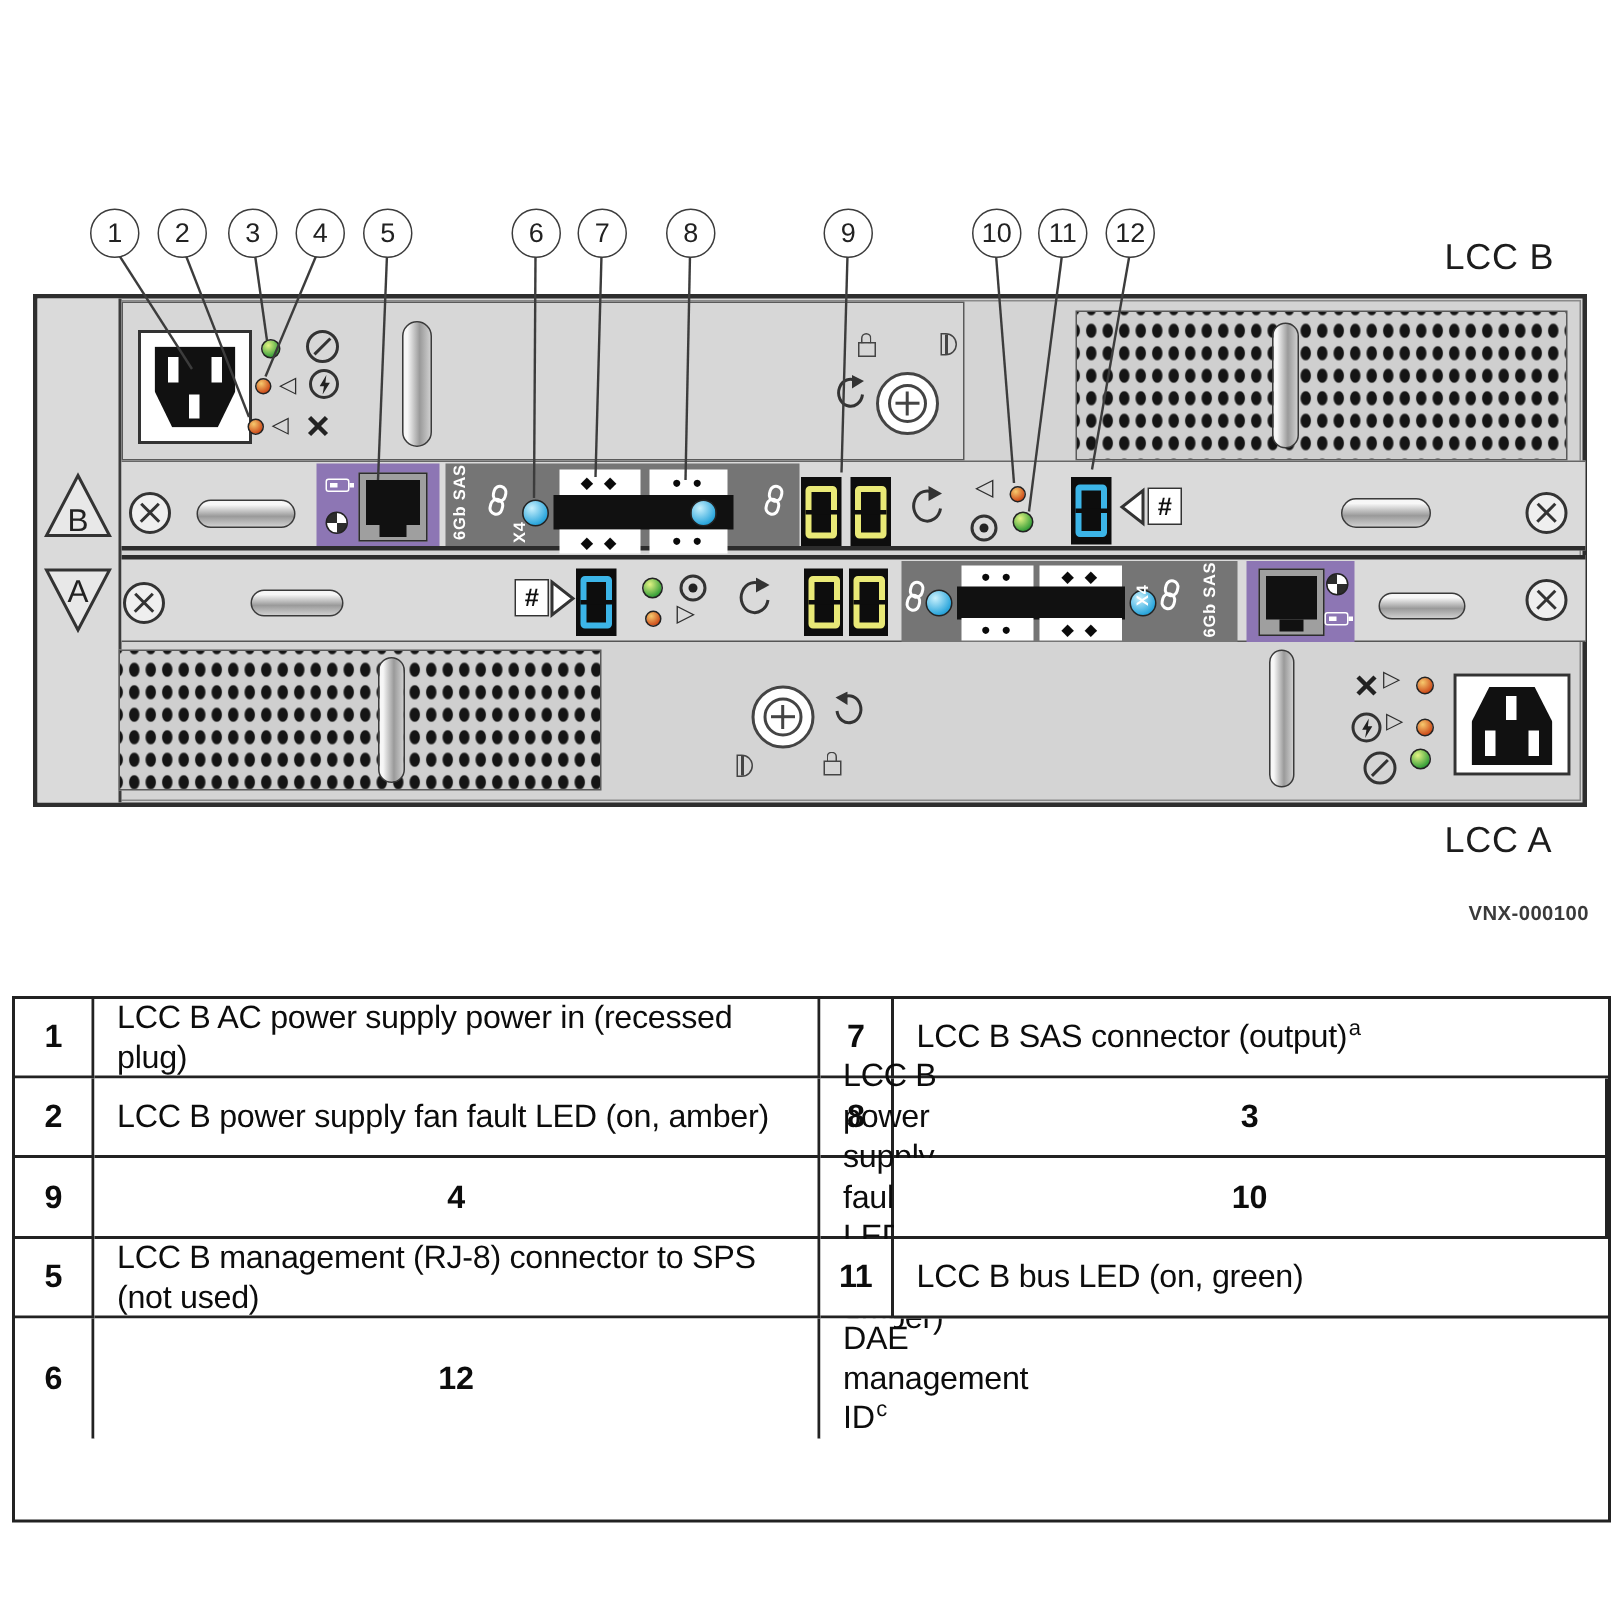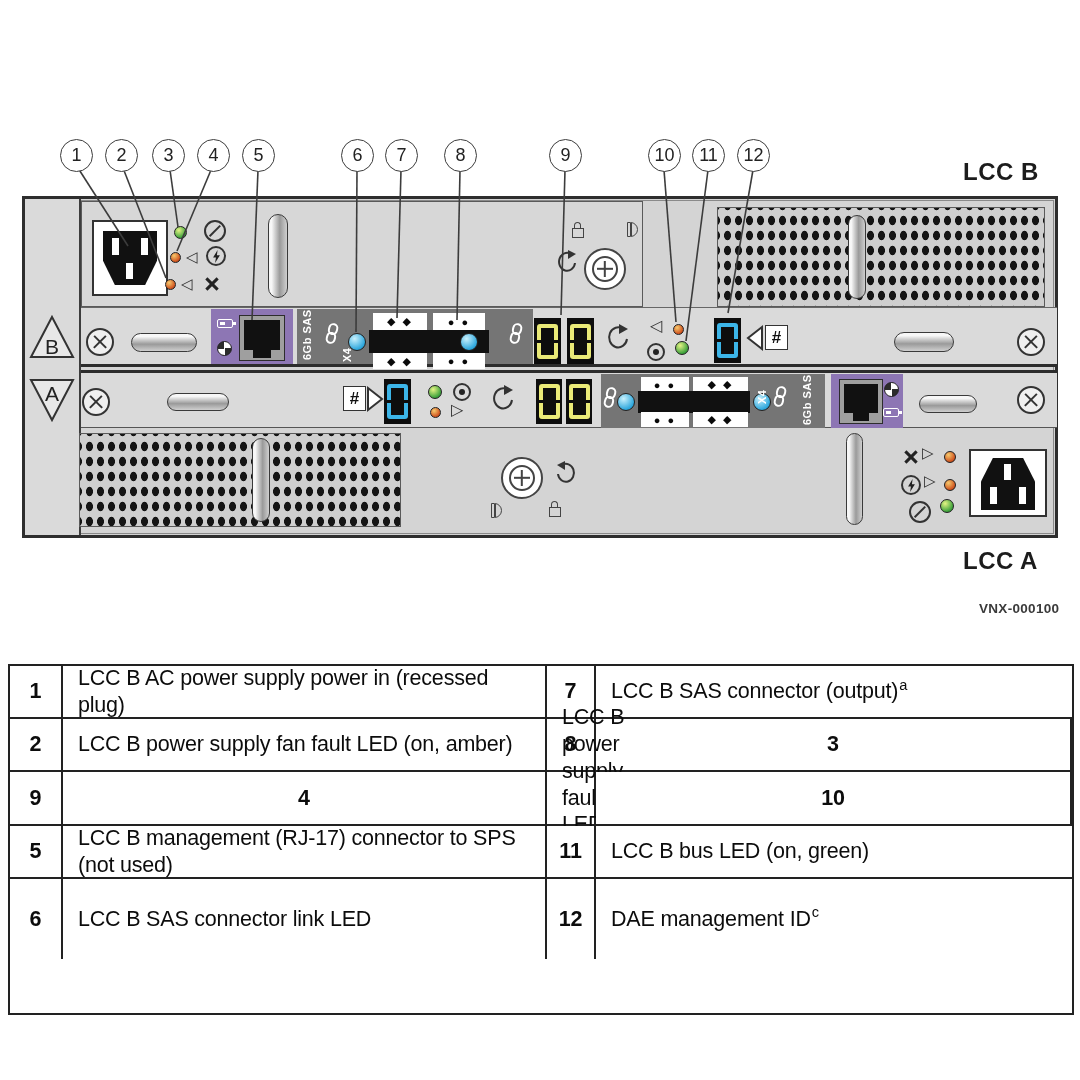--- a/index.html
+++ b/index.html
@@ -92,21 +92,21 @@
   .dic{position:absolute;width:11px;height:15px;border:1.8px solid #444;border-radius:0 8px 8px 0;box-sizing:border-box;}
   .dic::before{content:"";position:absolute;left:2px;top:0;bottom:0;width:1.8px;background:#444;}
   .hashbox{position:absolute;width:23px;height:25px;border:1.7px solid #333;background:#fff;
            display:flex;align-items:center;justify-content:center;font-weight:bold;font-size:17px;box-sizing:border-box;}
   .rot{position:absolute;}
   
   .plugbox{position:absolute;background:#fff;border:2px solid #333;box-sizing:border-box;}
   .plug{position:absolute;background:#111;}
   .plug .slot{position:absolute;background:#fff;width:7px;}
   
-  .lcclabel{position:absolute;font-size:24px;font-weight:700;color:#1c1c1c;letter-spacing:.5px;}
+  .lcclabel{position:absolute;font-size:24px;font-weight:400;color:#1c1c1c;letter-spacing:.5px;}
   #watermark{position:absolute;font-size:13.5px;font-weight:bold;color:#3a3a3a;letter-spacing:.3px;}
   
   #leaders{position:absolute;left:0;top:0;z-index:5;pointer-events:none;}
   
   #parts-table{position:absolute;left:8px;top:664px;width:1062px;border:2.5px solid #222;box-sizing:content-box;
                display:grid;grid-template-columns:53px 484px 49px 476px;grid-template-rows:53px 53px 54px 53px 80px 54px;
                background:#fff;font-size:21.5px;letter-spacing:-.2px;color:#0c0c0c;}
   .tc{border-right:2px solid #222;border-bottom:2px solid #222;display:flex;align-items:center;box-sizing:border-box;background:#fff;}
   .tc.lastcol{border-right:none;}
   .tc.lastrow{border-bottom:none;}
@@ -423,35 +423,32 @@
         <span><span>LCC B power supply fault LED (on, amber)</span></span>
       </div>
     <div class="tc num">
         <span>10</span>
       </div>
 
     <div class="tc num">
         <span>5</span>
       </div>
     <div class="tc desc">
-        <span><span>LCC B management (RJ-17) connector to SPS (not used)</span></span>
+        <span><span>LCC B management (RJ-8) connector to SPS (not used)</span></span>
       </div>
     <div class="tc num">
         <span>11</span>
       </div>
     <div class="tc desc lastcol">
         <span><span>LCC B bus LED (on, green)</span><sup></sup></span>
       </div>
 
     <div class="tc num lastrow">
         <span>6</span>
       </div>
-    <div class="tc desc lastrow">
-        <span><span>LCC B SAS connector link LED</span></span>
-      </div>
     <div class="tc num lastrow">
         <span>12</span>
       </div>
     <div class="tc desc lastcol lastrow">
         <span><span>DAE management ID</span><sup>c</sup></span>
       </div>
   </div>
 
 </div>
 

